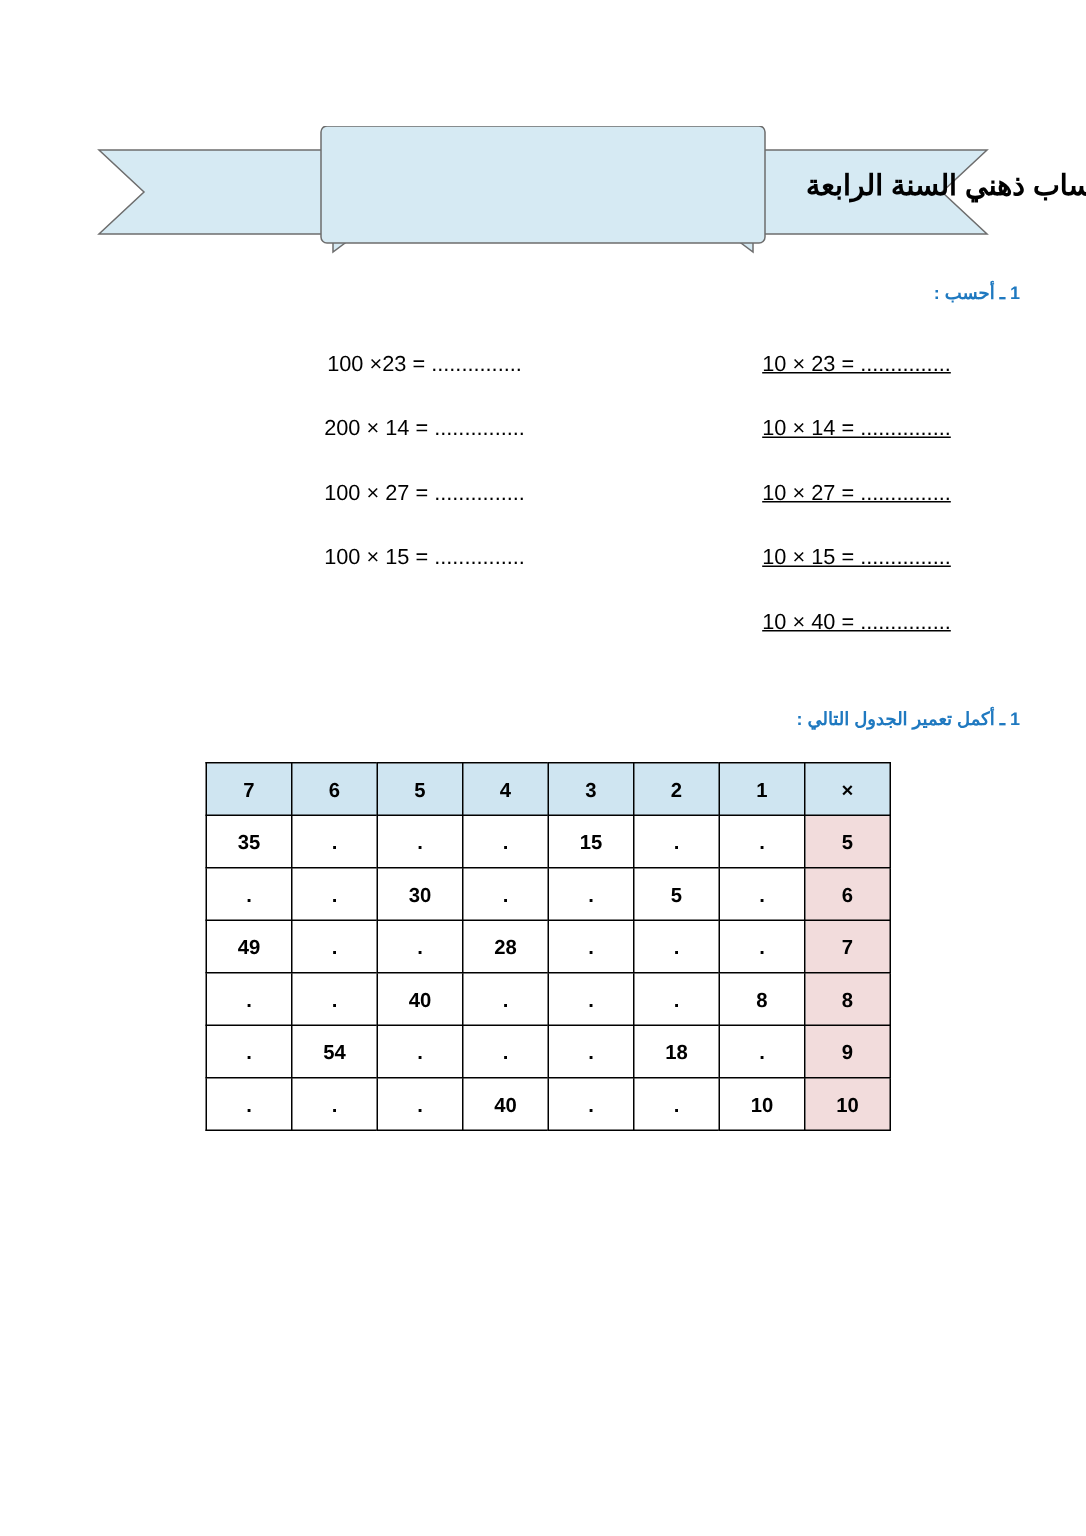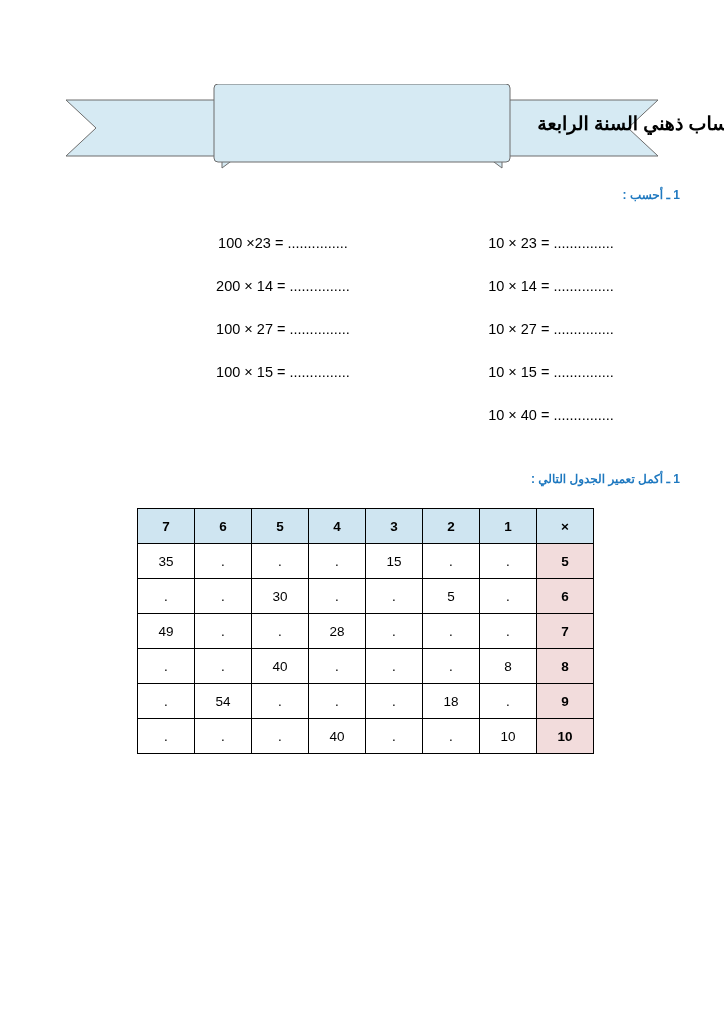--- a/index.html
+++ b/index.html
@@ -58,21 +58,21 @@
     top: 222px;
     left: 0;
     width: 724px;
     height: 210px;
   }
   .ex1-col {
     position: absolute;
     top: 0;
     width: 250px;
   }
-  .ex1-col.right { right: 48px; }   
+  .ex1-col.right { right: 28px; text-decoration: underline; }   
   .ex1-col.left  { right: 316px; }  
   .ex1-row {
     height: 43px;
     line-height: 43px;
     font-size: 14.5px;
     text-align: center;
     direction: ltr;
     white-space: nowrap;
     color: #000000;
   }
@@ -103,21 +103,21 @@
   }
   table.mult thead th.corner {
     background: #cfe5f1;
   }
   table.mult td.rowhead {
     background: #f2dcdc;
     font-weight: bold;
   }
   table.mult td.cell {
     background: #ffffff;
-    font-weight: normal;
+    font-weight: bold;
   }
 </style>
 </head>
 <body>
 
 <div class="banner-wrap">
   <svg class="ribbon-svg" width="724" height="86" viewBox="0 0 724 86">
 
     <polygon points="66,16 222,16 222,72 66,72 96,44" fill="#d6eaf3" stroke="#6d6d6d" stroke-width="1"></polygon>
 

